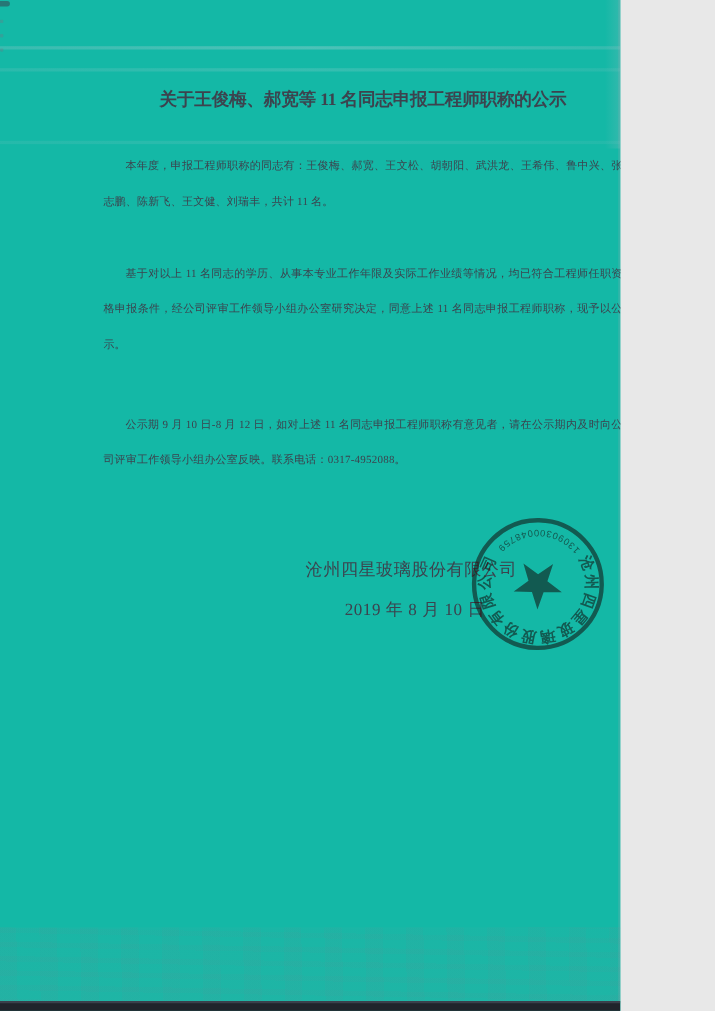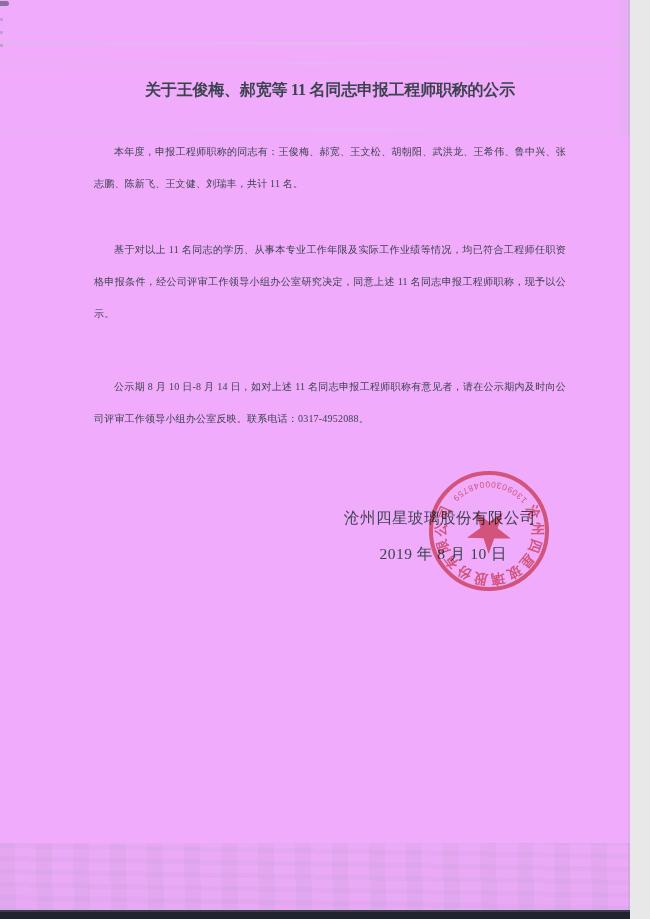--- a/index.html
+++ b/index.html
@@ -2,24 +2,24 @@
 <html><head>
 <meta charset="utf-8">
 <style>
   html, body {
     margin: 0;
     padding: 0;
     background: #e8e8e8;
   }
   .page {
     position: relative;
-    width: 630px;
+    width: 564px;
     height: 919px;
     margin: 0;
-    background: #f0abfc;
+    background: #14b8a6;
     overflow: hidden;
     font-family: "Liberation Serif", "DejaVu Serif", serif;
     color: #3c434e;
   }
   
   .streak {
     position: absolute;
     left: 0;
     width: 100%;
     height: 3px;
@@ -114,21 +114,21 @@
     </div>
   <div class="tr-shade"></div>
   <div class="right-edge"></div>
   <div class="scan-texture"></div>
   <div class="scan-bottom-bar"></div>
 
   <div class="content">
     <div class="doc-title">关于王俊梅、郝宽等 11 名同志申报工程师职称的公示</div>
     <p class="para p1">本年度，申报工程师职称的同志有：王俊梅、郝宽、王文松、胡朝阳、武洪龙、王希伟、鲁中兴、张志鹏、陈新飞、王文健、刘瑞丰，共计 11 名。</p>
     <p class="para p2">基于对以上 11 名同志的学历、从事本专业工作年限及实际工作业绩等情况，均已符合工程师任职资格申报条件，经公司评审工作领导小组办公室研究决定，同意上述 11 名同志申报工程师职称，现予以公示。</p>
-    <p class="para p3">公示期 8 月 10 日-8 月 14 日，如对上述 11 名同志申报工程师职称有意见者，请在公示期内及时向公司评审工作领导小组办公室反映。联系电话：0317-4952088。</p>
+    <p class="para p3">公示期 9 月 10 日-8 月 12 日，如对上述 11 名同志申报工程师职称有意见者，请在公示期内及时向公司评审工作领导小组办公室反映。联系电话：0317-4952088。</p>
   </div>
 
   <div class="sig-company">沧州四星玻璃股份有限公司</div>
   <div class="sig-date">2019 年 8 月 10 日</div>
 
   <div class="seal">
     <svg viewBox="0 0 156 156" xmlns="http://www.w3.org/2000/svg">
       <g transform="rotate(181 78 78)">
         <circle cx="78" cy="78" r="58" fill="none" stroke="#d95f5f" stroke-width="4"></circle>
         <polygon points="78,55 83.3,70.7 99.9,70.9 86.6,80.8 91.5,96.6 78,87 64.5,96.6 69.4,80.8 56.1,70.9 72.7,70.7" fill="#d95f5f"></polygon>

